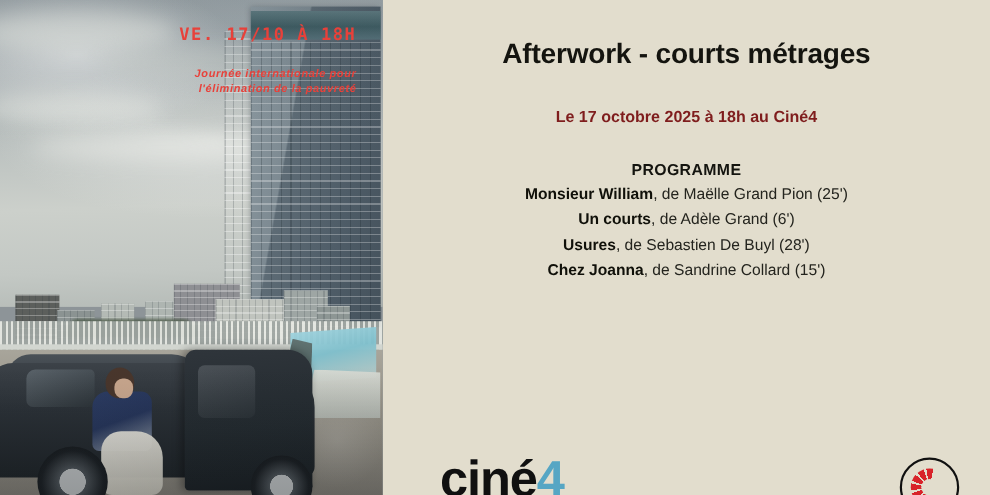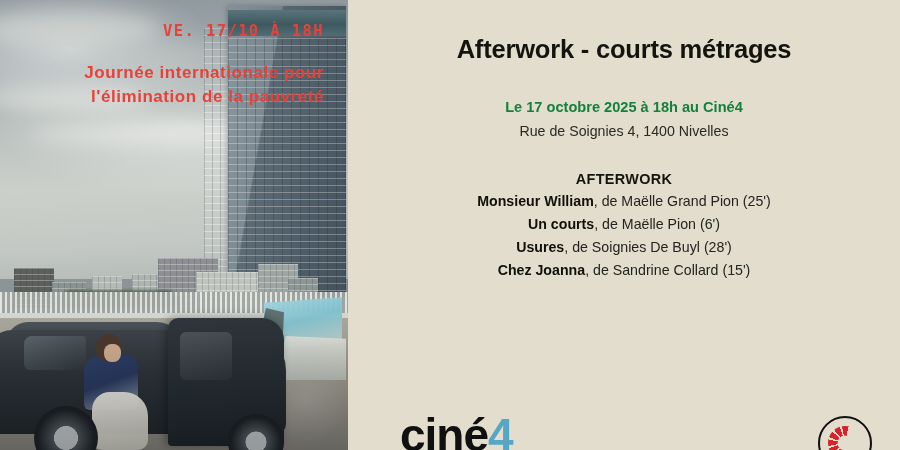--- a/index.html
+++ b/index.html
@@ -342,24 +342,25 @@
     font-size: 30px;
     line-height: 1.06;
     font-weight: 700;
     letter-spacing: .2px;
     text-transform: uppercase;
     text-shadow: 0 1px 5px rgba(40,50,58,.30);
   }
   .poster-sub {
     margin: 21px 0 0 0;
     color: #e8413a;
-    font-size: 17px;
+    font-size: 10px;
     line-height: 1.42;
     font-weight: 700;
     letter-spacing: .55px;
+    font-style: italic;
   }
 
   
   .details {
     position: relative;
     flex: 1 1 auto;
     height: 450px;
     padding: 0;
     text-align: center;
     color: #1b1b19;
@@ -373,21 +374,21 @@
     font-weight: 700;
     letter-spacing: -0.2px;
     line-height: 1.2;
     color: #14140f;
   }
 
   .when {
     margin: 33px 0 0 0;
     font-size: 14.6px;
     font-weight: 700;
-    color: #15803d;
+    color: #7f1d1d;
     line-height: 1.35;
   }
   .where {
     margin: 5px 0 0 0;
     font-size: 14.2px;
     font-weight: 400;
     color: #2a2a24;
     line-height: 1.35;
   }
 
@@ -544,35 +545,34 @@
         <span>Journée internationale pour</span><br>
         <span>l'élimination de la pauvreté</span>
       </p>
     </div>
   </div>
 
   <div class="details">
     <h2 class="event-title">Afterwork - courts métrages</h2>
 
     <p class="when">Le 17 octobre 2025 à 18h au Ciné4</p>
-    <p class="where">Rue de Soignies 4, 1400 Nivelles</p>
-
-    <p class="programme-heading">AFTERWORK</p>
+
+    <p class="programme-heading">PROGRAMME</p>
 
     <ul class="programme-list">
       <li class="programme-item">
         <span class="film-title">Monsieur William</span><span>, de Maëlle Grand Pion</span>
         <span class="film-duration">(25')</span>
       </li>
       <li class="programme-item">
-        <span class="film-title">Un courts</span><span>, de Maëlle Pion</span>
+        <span class="film-title">Un courts</span><span>, de Adèle Grand</span>
         <span class="film-duration">(6')</span>
       </li>
       <li class="programme-item">
-        <span class="film-title">Usures</span><span>, de Soignies De Buyl</span>
+        <span class="film-title">Usures</span><span>, de Sebastien De Buyl</span>
         <span class="film-duration">(28')</span>
       </li>
       <li class="programme-item">
         <span class="film-title">Chez Joanna</span><span>, de Sandrine Collard</span>
         <span class="film-duration">(15')</span>
       </li>
     </ul>
 
     <div class="footer-logos">
       <div class="cine4-logo"><span>ciné</span><span class="four">4</span></div>

